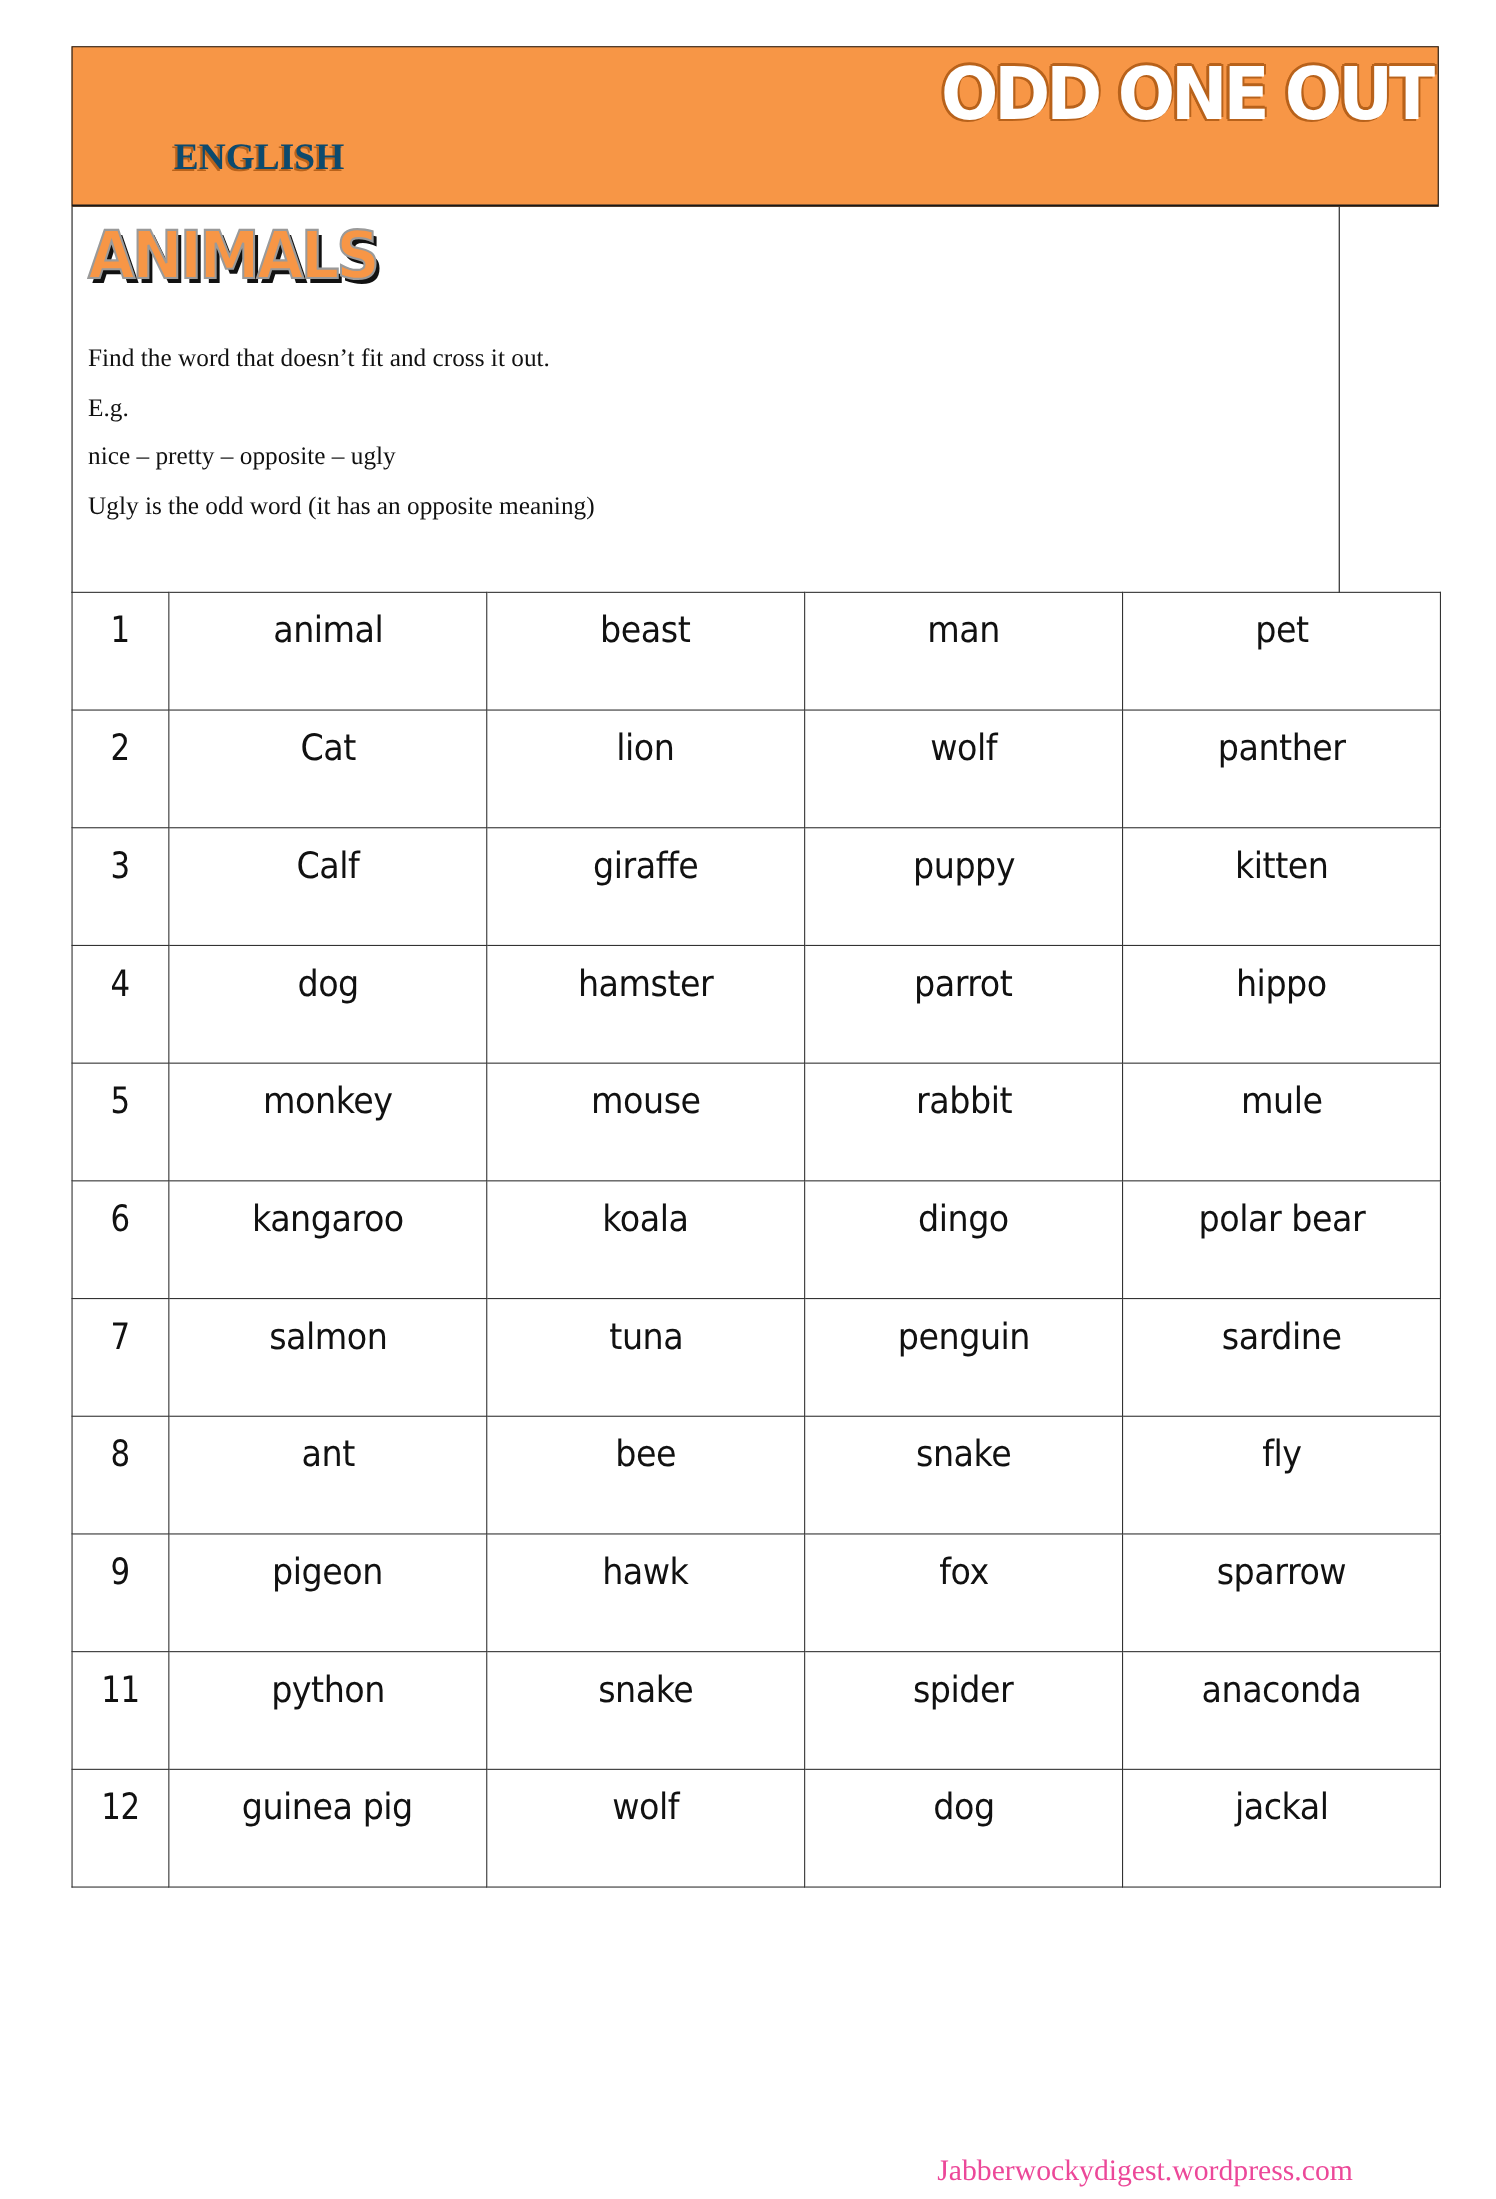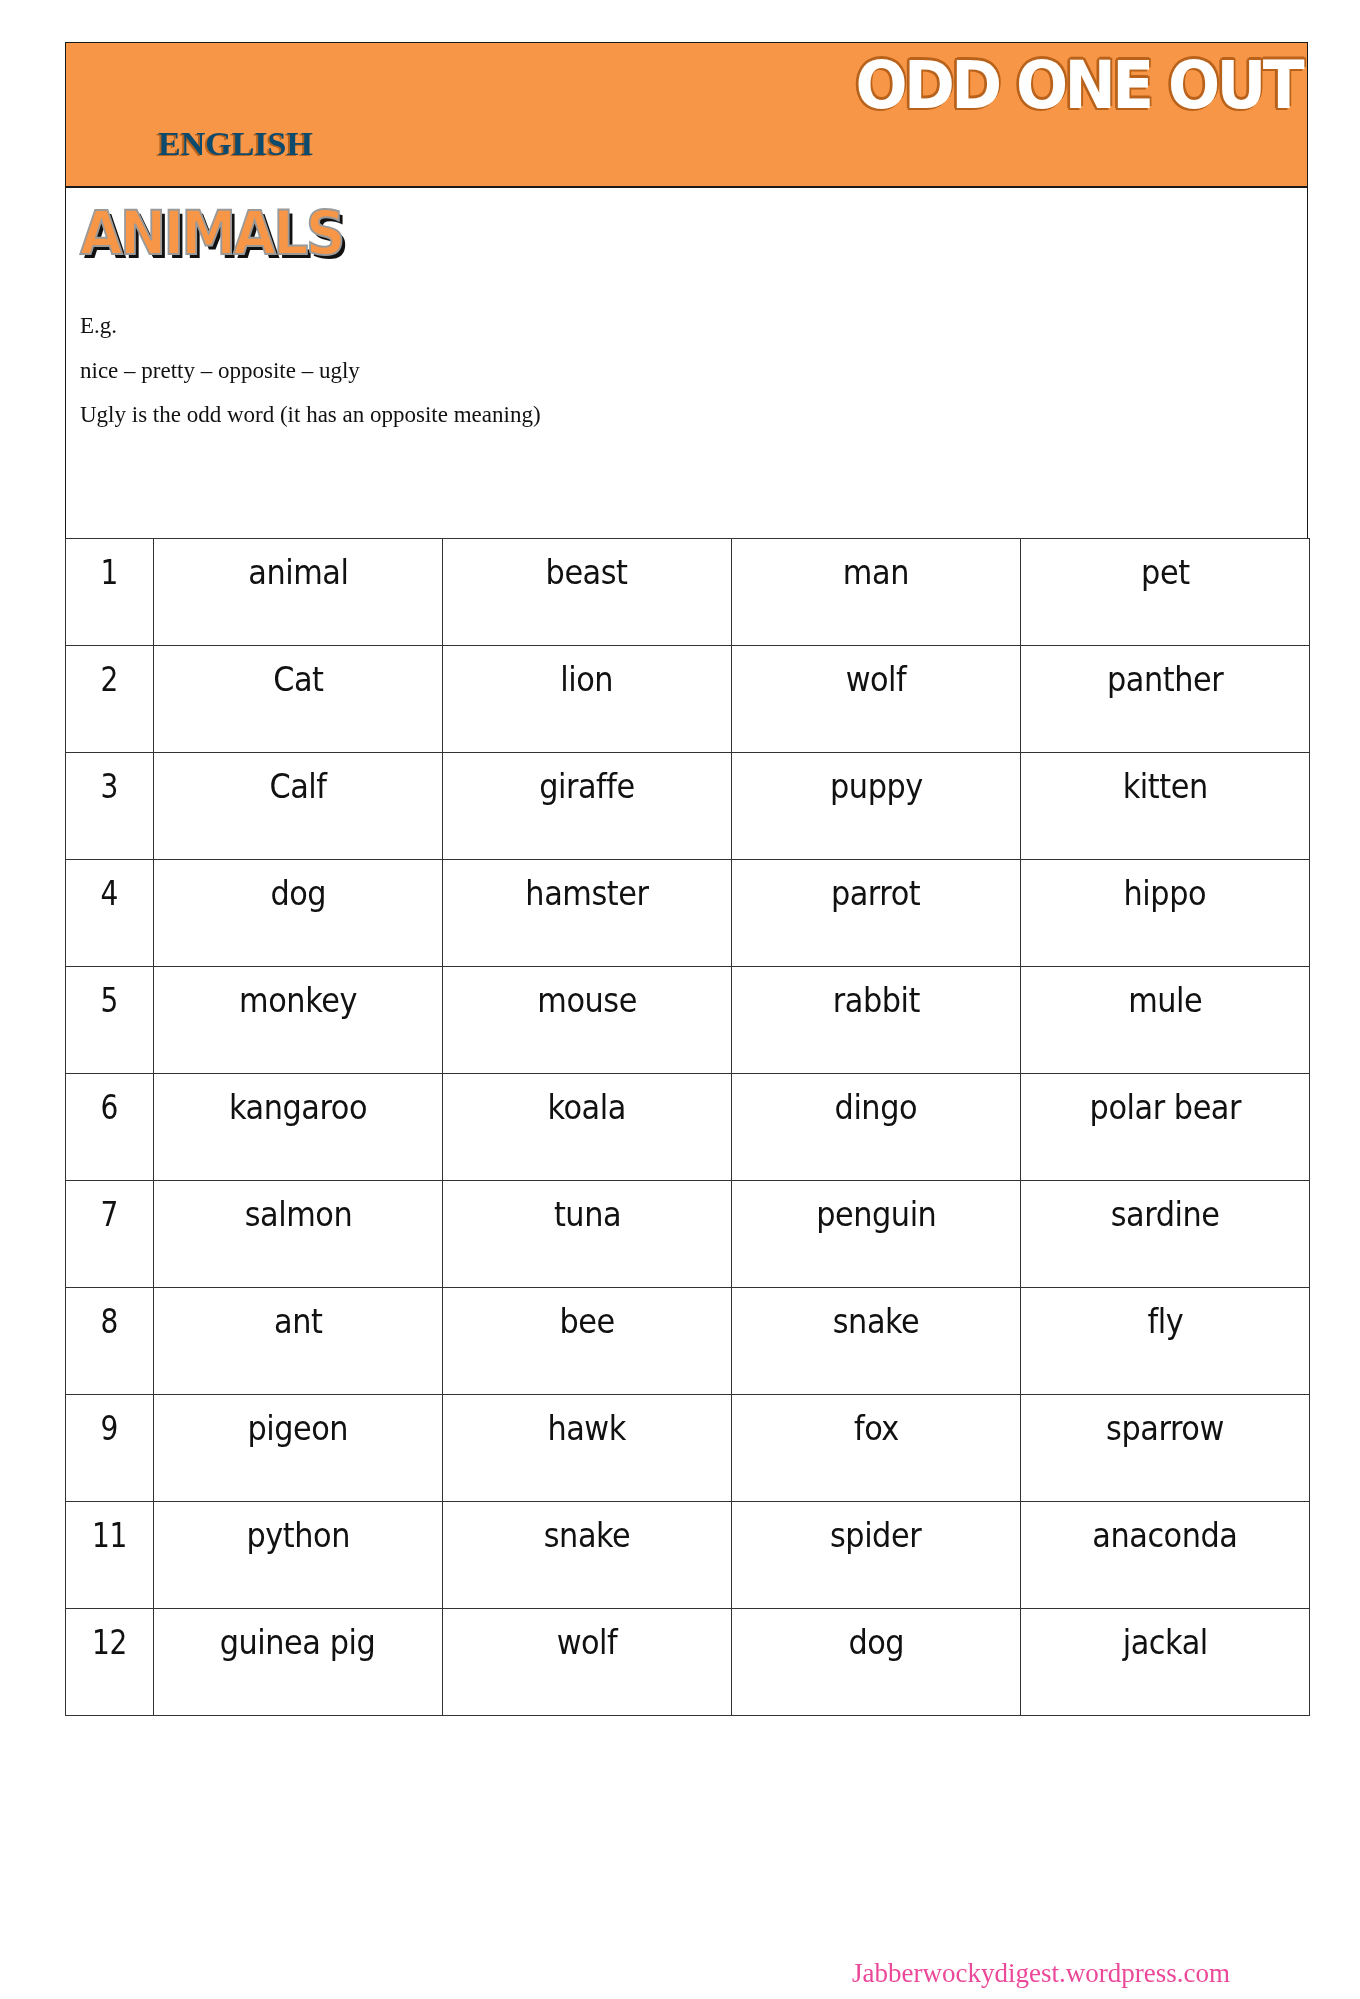--- a/index.html
+++ b/index.html
@@ -17,21 +17,21 @@
     }
     .worksheet-title {
       position: absolute; right: 6px; top: 4px;
       font-family: "DejaVu Sans", sans-serif; font-weight: bold;
       font-size: 66px; color: #ffffff; letter-spacing: -4px;
       transform: scaleX(0.93); transform-origin: right center;
       text-shadow: -2px -2px 0 #b8621b, -2px 2px 0 #b8621b, 2px -2px 0 #b8621b, -3px 0 0 #b8621b, 0 -3px 0 #b8621b;
     }
 
     .body-box {
-      position: absolute; left: 65px; top: 188px; width: 1243px; height: 351px;
+      position: absolute; left: 65px; top: 188px; width: 1153px; height: 351px;
       border-left: 1.5px solid #1a1a1a; border-right: 1.5px solid #1a1a1a; box-sizing: border-box;
     }
     .topic-title {
       position: absolute; left: 14px; top: 10px;
       font-family: "DejaVu Sans", sans-serif; font-weight: bold;
       font-size: 60px; color: #F79646; letter-spacing: -3px;
       transform: scaleX(0.92); transform-origin: left center;
       -webkit-text-stroke: 2px #9a9a9a;
       text-shadow: 4px 4px 0 #111111;
     }
@@ -66,20 +66,21 @@
 <body>
 
 <div class="header">
   <div class="subject">ENGLISH</div>
   <div class="worksheet-title">ODD ONE OUT</div>
 </div>
 
 <div class="body-box">
   <div class="topic-title">ANIMALS</div>
   <div class="instructions">
+    <div>Find the word that doesn’t fit and cross it out.</div>
     <div>E.g.</div>
     <div>nice – pretty – opposite – ugly</div>
     <div>Ugly is the odd word (it has an opposite meaning)</div>
   </div>
 </div>
 
 <table class="grid">
   <colgroup>
     <col class="c-num">
       <col class="c-word">

